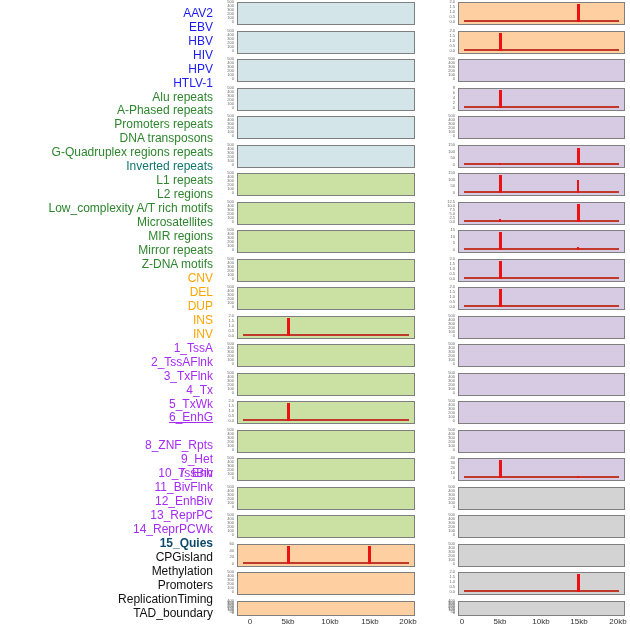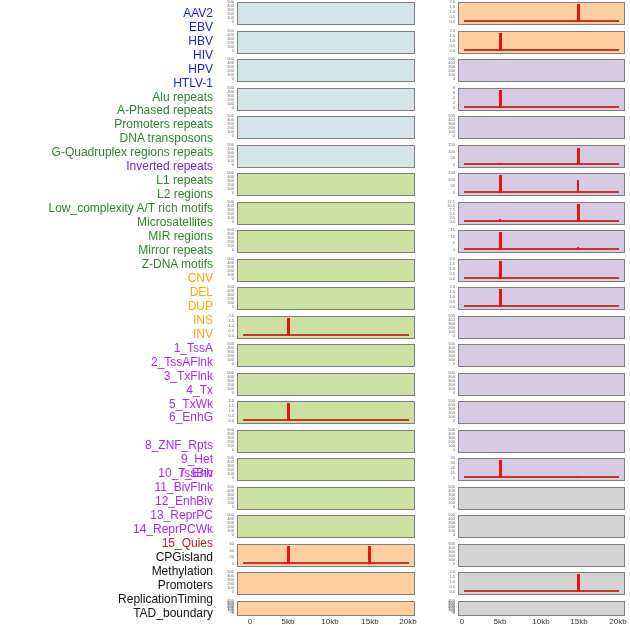--- a/index.html
+++ b/index.html
@@ -24,48 +24,48 @@
       <div class="row-label" style="top: 20px; color: rgb(28, 28, 240);">EBV</div>
       <div class="row-label" style="top: 34px; color: rgb(28, 28, 240);">HBV</div>
       <div class="row-label" style="top: 48px; color: rgb(28, 28, 240);">HIV</div>
       <div class="row-label" style="top: 62px; color: rgb(28, 28, 240);">HPV</div>
       <div class="row-label" style="top: 76px; color: rgb(28, 28, 240);">HTLV-1</div>
       <div class="row-label" style="top: 90px; color: rgb(45, 134, 45);">Alu repeats</div>
       <div class="row-label" style="top: 103px; color: rgb(45, 134, 45);">A-Phased repeats</div>
       <div class="row-label" style="top: 117px; color: rgb(45, 134, 45);">Promoters repeats</div>
       <div class="row-label" style="top: 131px; color: rgb(45, 134, 45);">DNA transposons</div>
       <div class="row-label" style="top: 145px; color: rgb(45, 134, 45);">G-Quadruplex regions repeats</div>
-      <div class="row-label" style="top: 159px; color: #6d28d9;">Inverted repeats</div>
+      <div class="row-label" style="top: 159px; color: #0f766e;">Inverted repeats</div>
       <div class="row-label" style="top: 173px; color: rgb(45, 134, 45);">L1 repeats</div>
       <div class="row-label" style="top: 187px; color: rgb(45, 134, 45);">L2 regions</div>
       <div class="row-label" style="top: 201px; color: rgb(45, 134, 45);">Low_complexity A/T rich motifs</div>
       <div class="row-label" style="top: 215px; color: rgb(45, 134, 45);">Microsatellites</div>
       <div class="row-label" style="top: 229px; color: rgb(45, 134, 45);">MIR regions</div>
       <div class="row-label" style="top: 243px; color: rgb(45, 134, 45);">Mirror repeats</div>
       <div class="row-label" style="top: 257px; color: rgb(45, 134, 45);">Z-DNA motifs</div>
       <div class="row-label" style="top: 271px; color: rgb(255, 165, 0);">CNV</div>
       <div class="row-label" style="top: 285px; color: rgb(255, 165, 0);">DEL</div>
       <div class="row-label" style="top: 299px; color: rgb(255, 165, 0);">DUP</div>
       <div class="row-label" style="top: 313px; color: rgb(255, 165, 0);">INS</div>
       <div class="row-label" style="top: 327px; color: rgb(255, 165, 0);">INV</div>
       <div class="row-label" style="top: 341px; color: rgb(166, 43, 245);">1_TssA</div>
       <div class="row-label" style="top: 355px; color: rgb(166, 43, 245);">2_TssAFlnk</div>
       <div class="row-label" style="top: 369px; color: rgb(166, 43, 245);">3_TxFlnk</div>
       <div class="row-label" style="top: 383px; color: rgb(166, 43, 245);">4_Tx</div>
       <div class="row-label" style="top: 397px; color: rgb(166, 43, 245);">5_TxWk</div>
-      <div class="row-label" style="top: 410px; color: rgb(166, 43, 245);">6_EnhG</div>
+      <div class="row-label" style="top: 410px; color: rgb(166, 43, 245); text-decoration: underline;">6_EnhG</div>
       <div class="row-label" style="top: 424px; color: rgb(166, 43, 245); margin-top: 42px;">7_Enh</div>
       <div class="row-label" style="top: 438px; color: rgb(166, 43, 245);">8_ZNF_Rpts</div>
       <div class="row-label" style="top: 452px; color: rgb(166, 43, 245);">9_Het</div>
       <div class="row-label" style="top: 466px; color: rgb(166, 43, 245);">10_TssBiv</div>
       <div class="row-label" style="top: 480px; color: rgb(166, 43, 245);">11_BivFlnk</div>
       <div class="row-label" style="top: 494px; color: rgb(166, 43, 245);">12_EnhBiv</div>
       <div class="row-label" style="top: 508px; color: rgb(166, 43, 245);">13_ReprPC</div>
       <div class="row-label" style="top: 522px; color: rgb(166, 43, 245);">14_ReprPCWk</div>
-      <div class="row-label" style="top: 536px; color: #b91c1c;">15_Quies</div>
+      <div class="row-label" style="top: 536px; color: #0c4a6e; font-weight: bold;">15_Quies</div>
       <div class="row-label" style="top: 550px; color: rgb(17, 17, 17);">CPGisland</div>
       <div class="row-label" style="top: 564px; color: rgb(17, 17, 17);">Methylation</div>
       <div class="row-label" style="top: 578px; color: rgb(17, 17, 17);">Promoters</div>
       <div class="row-label" style="top: 592px; color: rgb(17, 17, 17);">ReplicationTiming</div>
       <div class="row-label" style="top: 606px; color: rgb(17, 17, 17);">TAD_boundary</div>
     </div>
   <div id="col0">
       <div class="ytick" style="left: 215px; width: 19px; top: 0px;">500</div>
       <div class="ytick" style="left: 215px; width: 19px; top: 4px;">400</div>
       <div class="ytick" style="left: 215px; width: 19px; top: 8px;">300</div>

